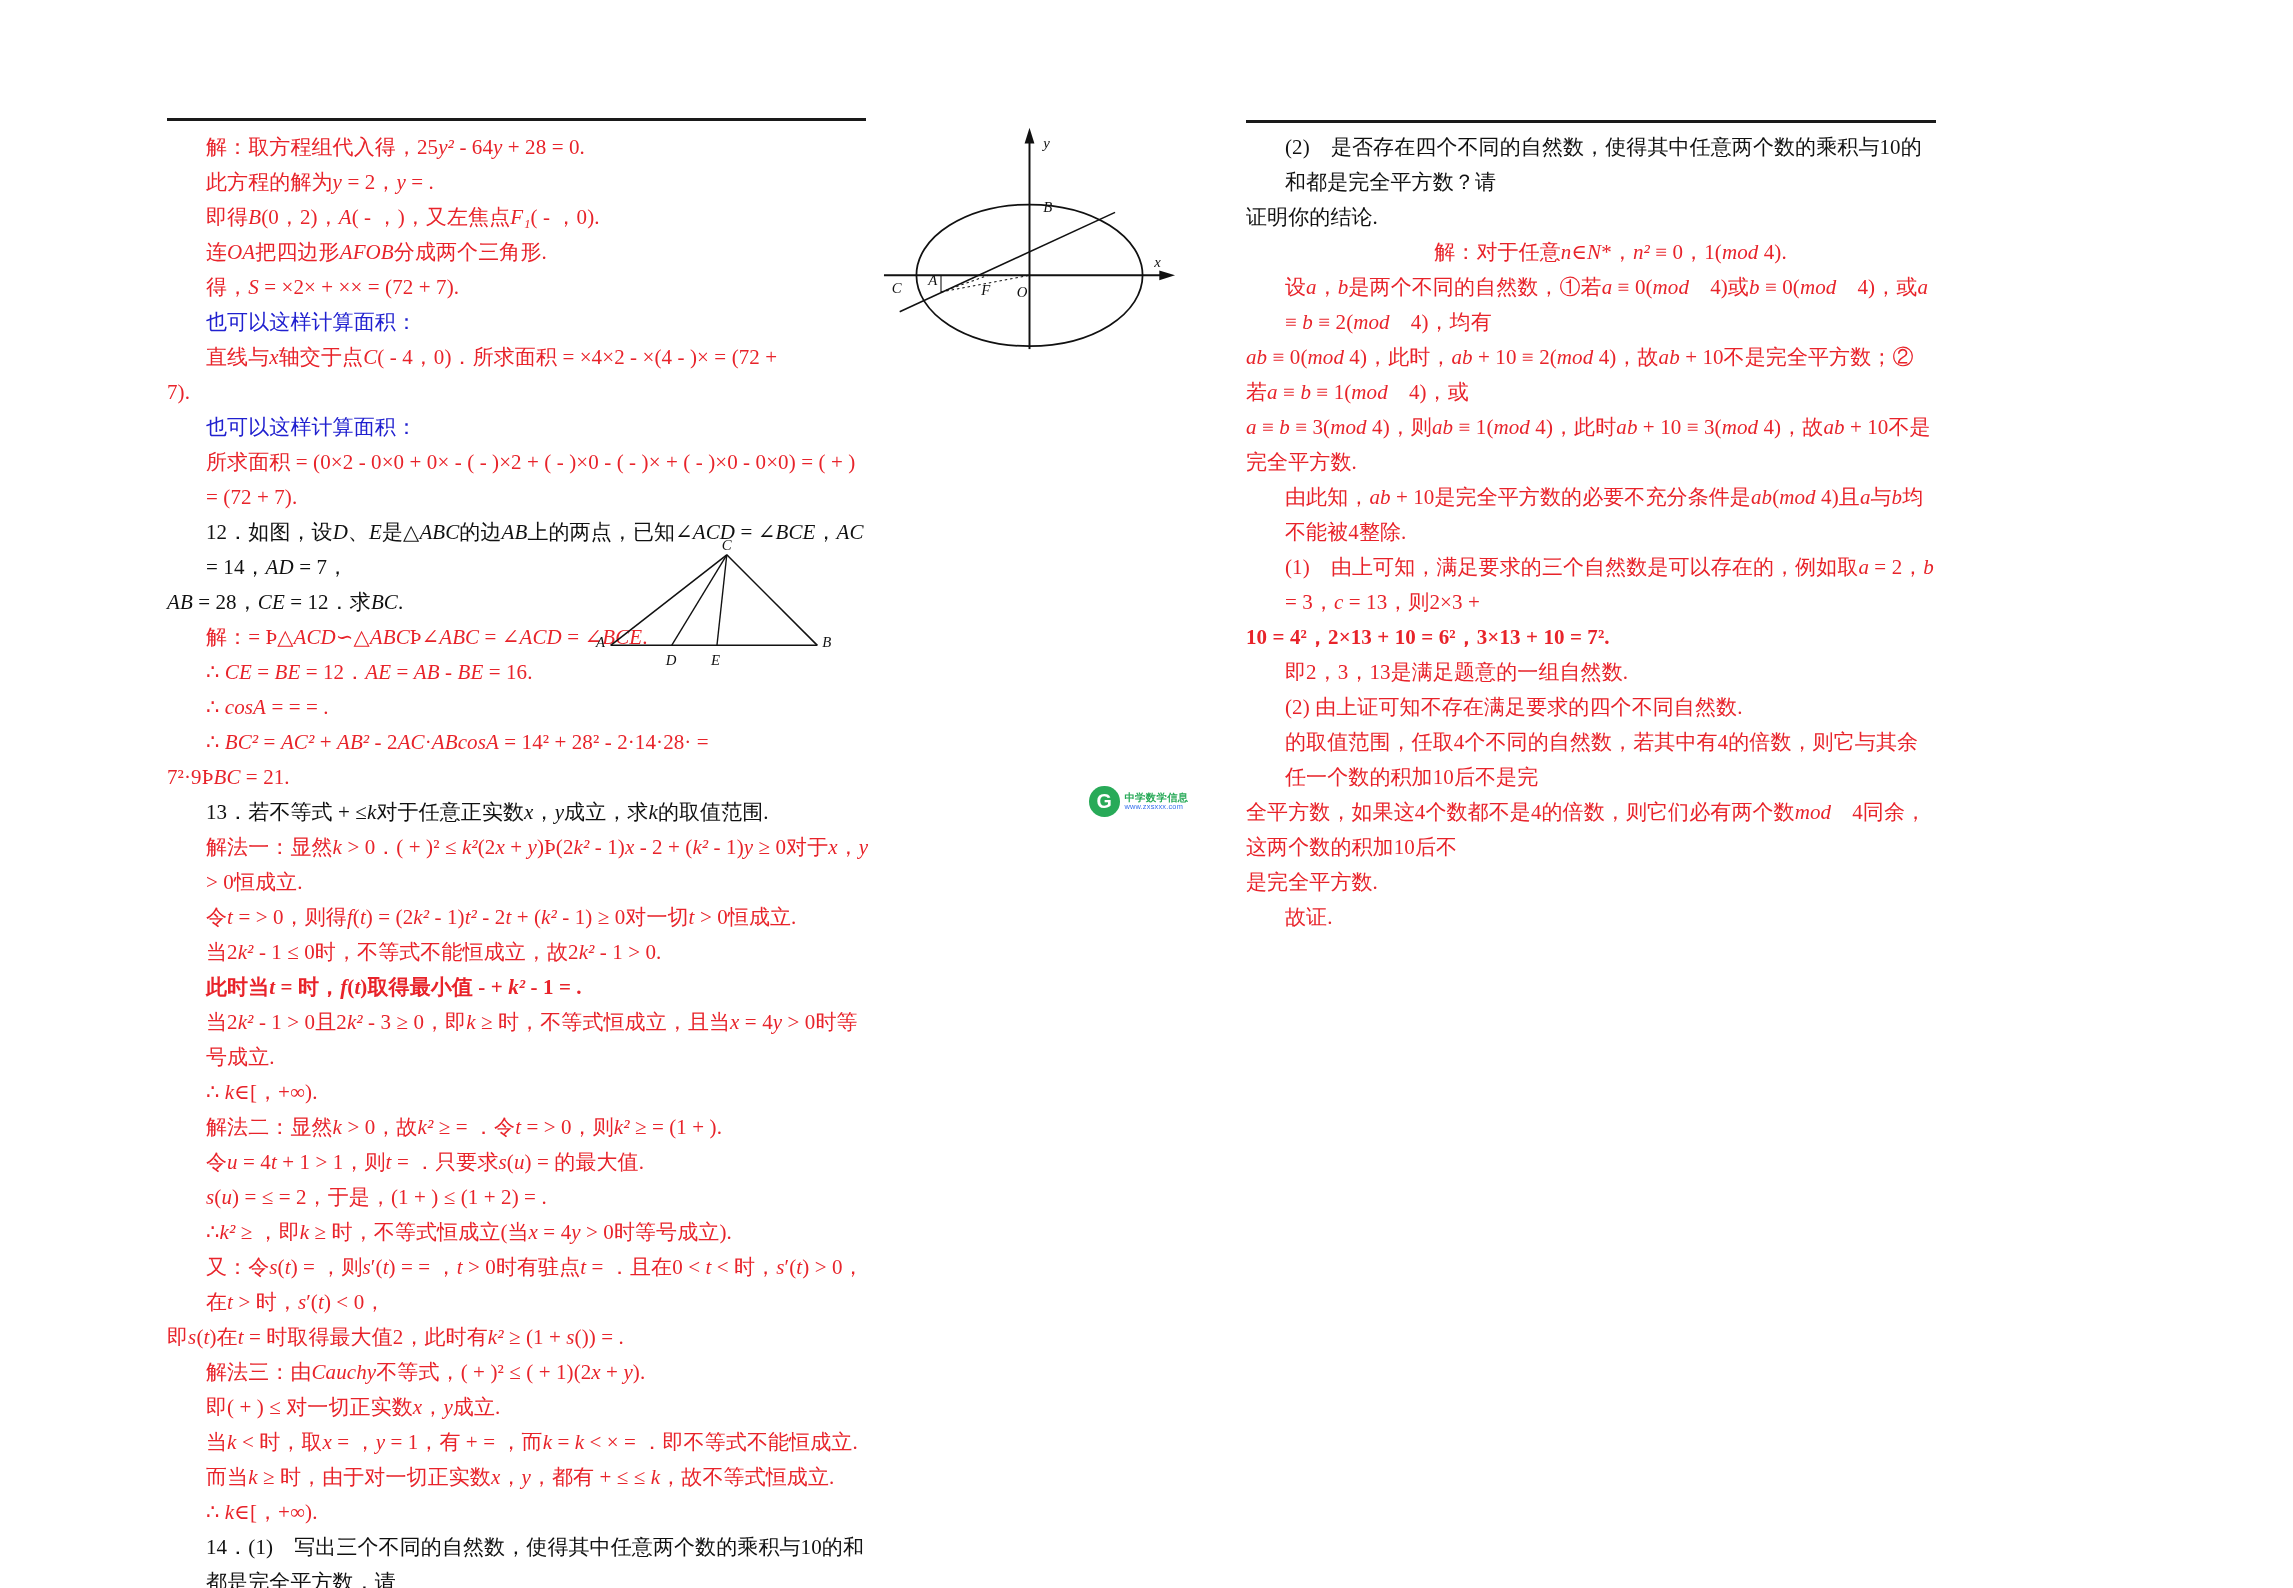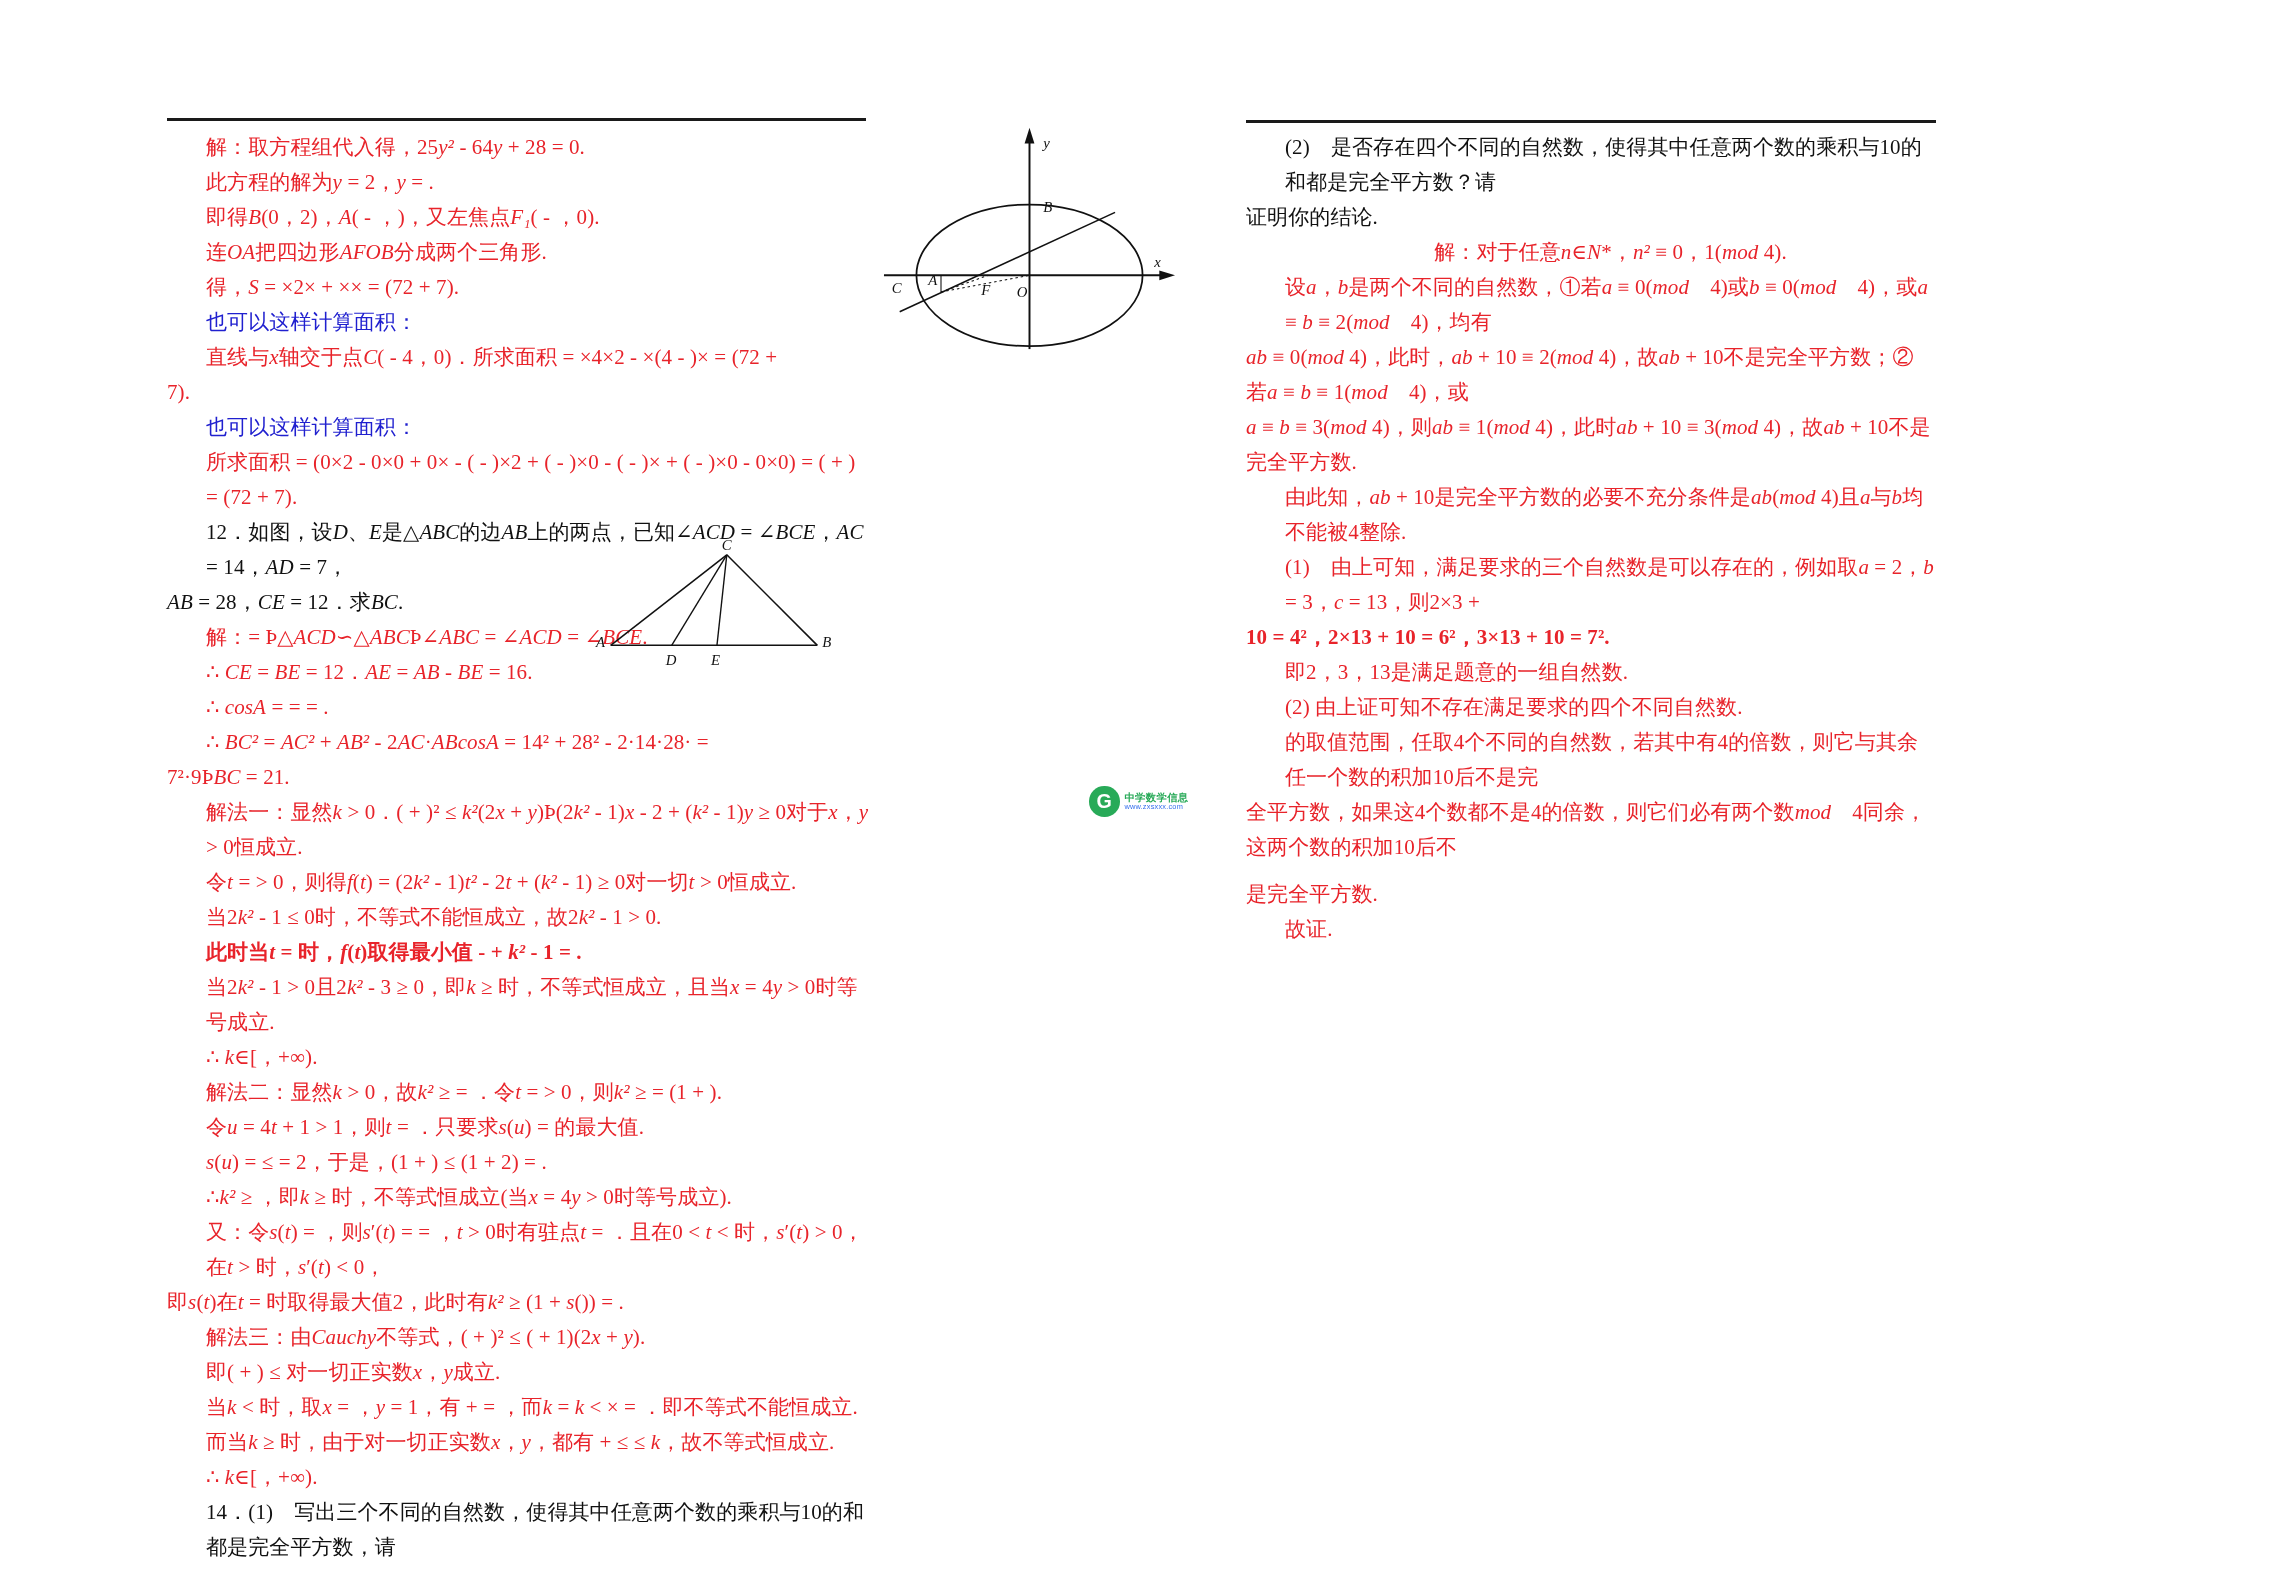--- a/index.html
+++ b/index.html
@@ -74,20 +74,21 @@
       <div class="ln red" style="white-space: normal;">7).</div>
       <div class="ln blue ind" style="white-space: normal;">也可以这样计算面积：</div>
       <div class="ln red ind" style="white-space: normal;">所求面积 = (0×2 - 0×0 + 0× - ( - )×2 + ( - )×0 - ( - )× + ( - )×0 - 0×0) = ( + ) = (72 + 7).</div>
       <div class="ln black ind" style="white-space: normal;">12．如图，设<span class="it">D</span>、<span class="it">E</span>是△<span class="it">ABC</span>的边<span class="it">AB</span>上的两点，已知∠<span class="it">ACD</span> = ∠<span class="it">BCE</span>，<span class="it">AC</span> = 14，<span class="it">AD</span> = 7，</div>
       <div class="ln black" style="white-space: normal;"><span class="it">AB</span> = 28，<span class="it">CE</span> = 12．求<span class="it">BC</span>.</div>
       <div class="ln red ind" style="white-space: normal;">解：= Þ△<span class="it">ACD</span>∽△<span class="it">ABC</span>Þ∠<span class="it">ABC</span> = ∠<span class="it">ACD</span> = ∠<span class="it">BCE</span>.</div>
       <div class="ln red ind" style="white-space: normal;">∴ <span class="it">CE</span> = <span class="it">BE</span> = 12．<span class="it">AE</span> = <span class="it">AB</span> - <span class="it">BE</span> = 16.</div>
       <div class="ln red ind" style="white-space: normal;">∴ <span class="it">cosA</span> = = = .</div>
       <div class="ln red ind" style="white-space: normal;">∴ <span class="it">BC²</span> = <span class="it">AC²</span> + <span class="it">AB²</span> - 2<span class="it">AC</span>·<span class="it">ABcosA</span> = 14² + 28² - 2·14·28· =</div>
       <div class="ln red" style="white-space: normal;">7²·9Þ<span class="it">BC</span> = 21.</div>
+      <div class="ln black ind" style="white-space: normal;">13．若不等式 + ≤<span class="it">k</span>对于任意正实数<span class="it">x</span>，<span class="it">y</span>成立，求<span class="it">k</span>的取值范围.</div>
       <div class="ln red ind" style="white-space: normal;">解法一：显然<span class="it">k</span> &gt; 0．( + )² ≤ <span class="it">k²</span>(2<span class="it">x</span> + <span class="it">y</span>)Þ(2<span class="it">k²</span> - 1)<span class="it">x</span> - 2 + (<span class="it">k²</span> - 1)<span class="it">y</span> ≥ 0对于<span class="it">x</span>，<span class="it">y</span> &gt; 0恒成立.</div>
       <div class="ln red ind" style="white-space: normal;">令<span class="it">t</span> = &gt; 0，则得<span class="it">f</span>(<span class="it">t</span>) = (2<span class="it">k²</span> - 1)<span class="it">t²</span> - 2<span class="it">t</span> + (<span class="it">k²</span> - 1) ≥ 0对一切<span class="it">t</span> &gt; 0恒成立.</div>
       <div class="ln red ind" style="white-space: normal;">当2<span class="it">k²</span> - 1 ≤ 0时，不等式不能恒成立，故2<span class="it">k²</span> - 1 &gt; 0.</div>
       <div class="ln red ind" style="white-space: normal; font-weight: bold;">此时当<span class="it">t</span> = 时，<span class="it">f</span>(<span class="it">t</span>)取得最小值 - + <span class="it">k²</span> - 1 = .</div>
       <div class="ln red ind" style="white-space: normal;">当2<span class="it">k²</span> - 1 &gt; 0且2<span class="it">k²</span> - 3 ≥ 0，即<span class="it">k</span> ≥ 时，不等式恒成立，且当<span class="it">x</span> = 4<span class="it">y</span> &gt; 0时等号成立.</div>
       <div class="ln red ind" style="white-space: normal;">∴ <span class="it">k</span>∈[，+∞).</div>
       <div class="ln red ind" style="white-space: normal;">解法二：显然<span class="it">k</span> &gt; 0，故<span class="it">k²</span> ≥ = ．令<span class="it">t</span> = &gt; 0，则<span class="it">k²</span> ≥ = (1 + ).</div>
       <div class="ln red ind" style="white-space: normal;">令<span class="it">u</span> = 4<span class="it">t</span> + 1 &gt; 1，则<span class="it">t</span> = ．只要求<span class="it">s</span>(<span class="it">u</span>) = 的最大值.</div>
       <div class="ln red ind" style="white-space: normal;"><span class="it">s</span>(<span class="it">u</span>) = ≤ = 2，于是，(1 + ) ≤ (1 + 2) = .</div>
       <div class="ln red ind" style="white-space: normal;">∴<span class="it">k²</span> ≥ ，即<span class="it">k</span> ≥ 时，不等式恒成立(当<span class="it">x</span> = 4<span class="it">y</span> &gt; 0时等号成立).</div>
@@ -108,21 +109,21 @@
       <div class="ln red ind" style="white-space: normal;">设<span class="it">a</span>，<span class="it">b</span>是两个不同的自然数，①若<span class="it">a</span> ≡ 0(<span class="it">mod</span>　4)或<span class="it">b</span> ≡ 0(<span class="it">mod</span>　4)，或<span class="it">a</span> ≡ <span class="it">b</span> ≡ 2(<span class="it">mod</span>　4)，均有</div>
       <div class="ln red" style="white-space: normal;"><span class="it">ab</span> ≡ 0(<span class="it">mod</span> 4)，此时，<span class="it">ab</span> + 10 ≡ 2(<span class="it">mod</span> 4)，故<span class="it">ab</span> + 10不是完全平方数；② 若<span class="it">a</span> ≡ <span class="it">b</span> ≡ 1(<span class="it">mod</span>　4)，或</div>
       <div class="ln red" style="white-space: normal;"><span class="it">a</span> ≡ <span class="it">b</span> ≡ 3(<span class="it">mod</span> 4)，则<span class="it">ab</span> ≡ 1(<span class="it">mod</span> 4)，此时<span class="it">ab</span> + 10 ≡ 3(<span class="it">mod</span> 4)，故<span class="it">ab</span> + 10不是完全平方数.</div>
       <div class="ln red ind" style="white-space: normal;">由此知，<span class="it">ab</span> + 10是完全平方数的必要不充分条件是<span class="it">ab</span>(<span class="it">mod</span> 4)且<span class="it">a</span>与<span class="it">b</span>均不能被4整除.</div>
       <div class="ln red ind" style="white-space: normal;">(1)　由上可知，满足要求的三个自然数是可以存在的，例如取<span class="it">a</span> = 2，<span class="it">b</span> = 3，<span class="it">c</span> = 13，则2×3 +</div>
       <div class="ln red" style="white-space: normal; font-weight: bold;">10 = 4²，2×13 + 10 = 6²，3×13 + 10 = 7².</div>
       <div class="ln red ind" style="white-space: normal;">即2，3，13是满足题意的一组自然数.</div>
       <div class="ln red ind" style="white-space: normal;">(2) 由上证可知不存在满足要求的四个不同自然数.</div>
       <div class="ln red ind" style="white-space: normal;">的取值范围，任取4个不同的自然数，若其中有4的倍数，则它与其余任一个数的积加10后不是完</div>
       <div class="ln red" style="white-space: normal;">全平方数，如果这4个数都不是4的倍数，则它们必有两个数<span class="it">mod</span>　4同余，这两个数的积加10后不</div>
-      <div class="ln red" style="white-space: normal; margin-top: 12px;">是完全平方数.</div>
+      <div class="ln red" style="white-space: normal;">是完全平方数.</div>
       <div class="ln red ind" style="white-space: normal;">故证.</div>
     </div>
 
   <div class="fig" style="left:872px;top:118px;">
     <svg width="315" height="236" viewBox="0 0 320 240">
 
       <line x1="160" y1="235" x2="160" y2="18" stroke="#111" stroke-width="2"></line>
       <polygon points="160,10 155,26 165,26" fill="#111"></polygon>
       <line x1="12" y1="160" x2="300" y2="160" stroke="#111" stroke-width="2"></line>
       <polygon points="308,160 292,155 292,165" fill="#111"></polygon>

